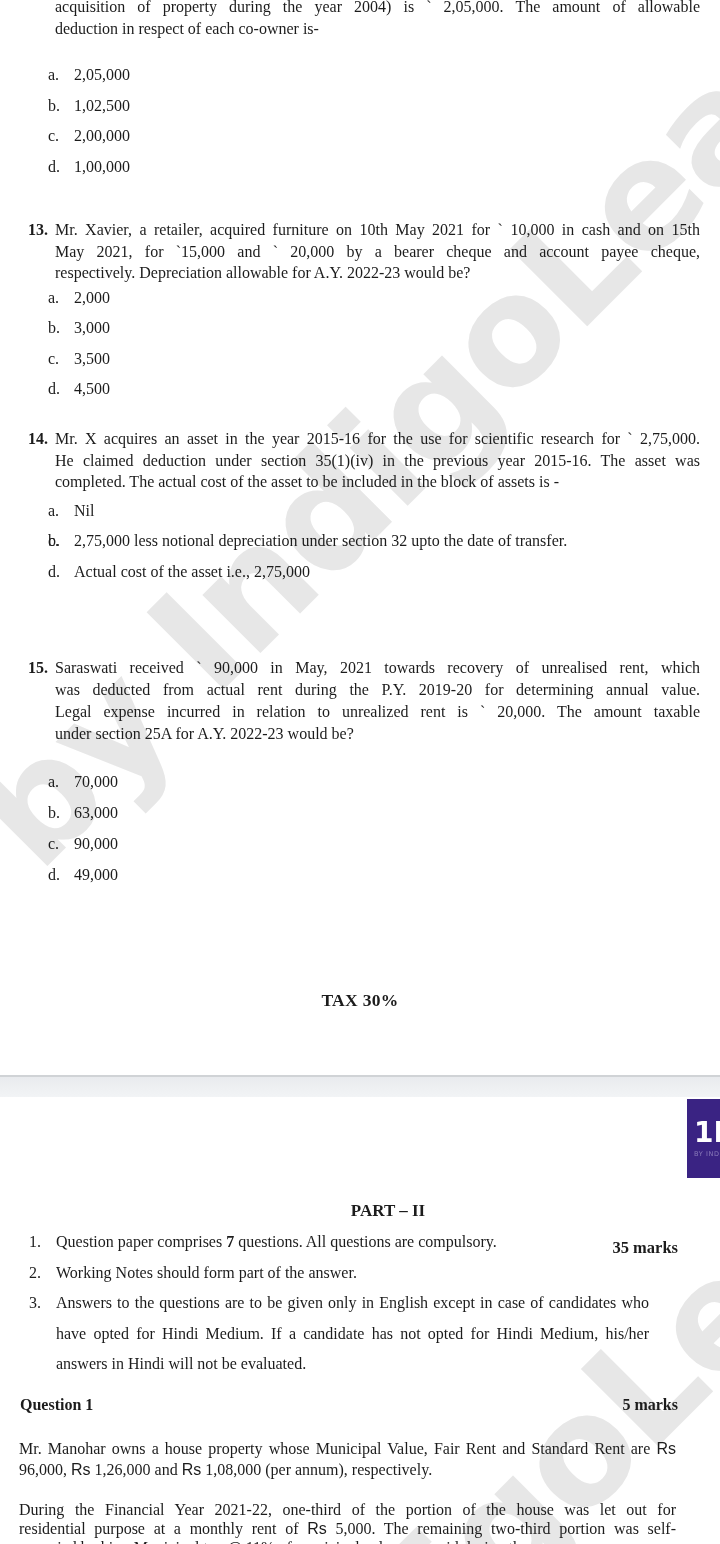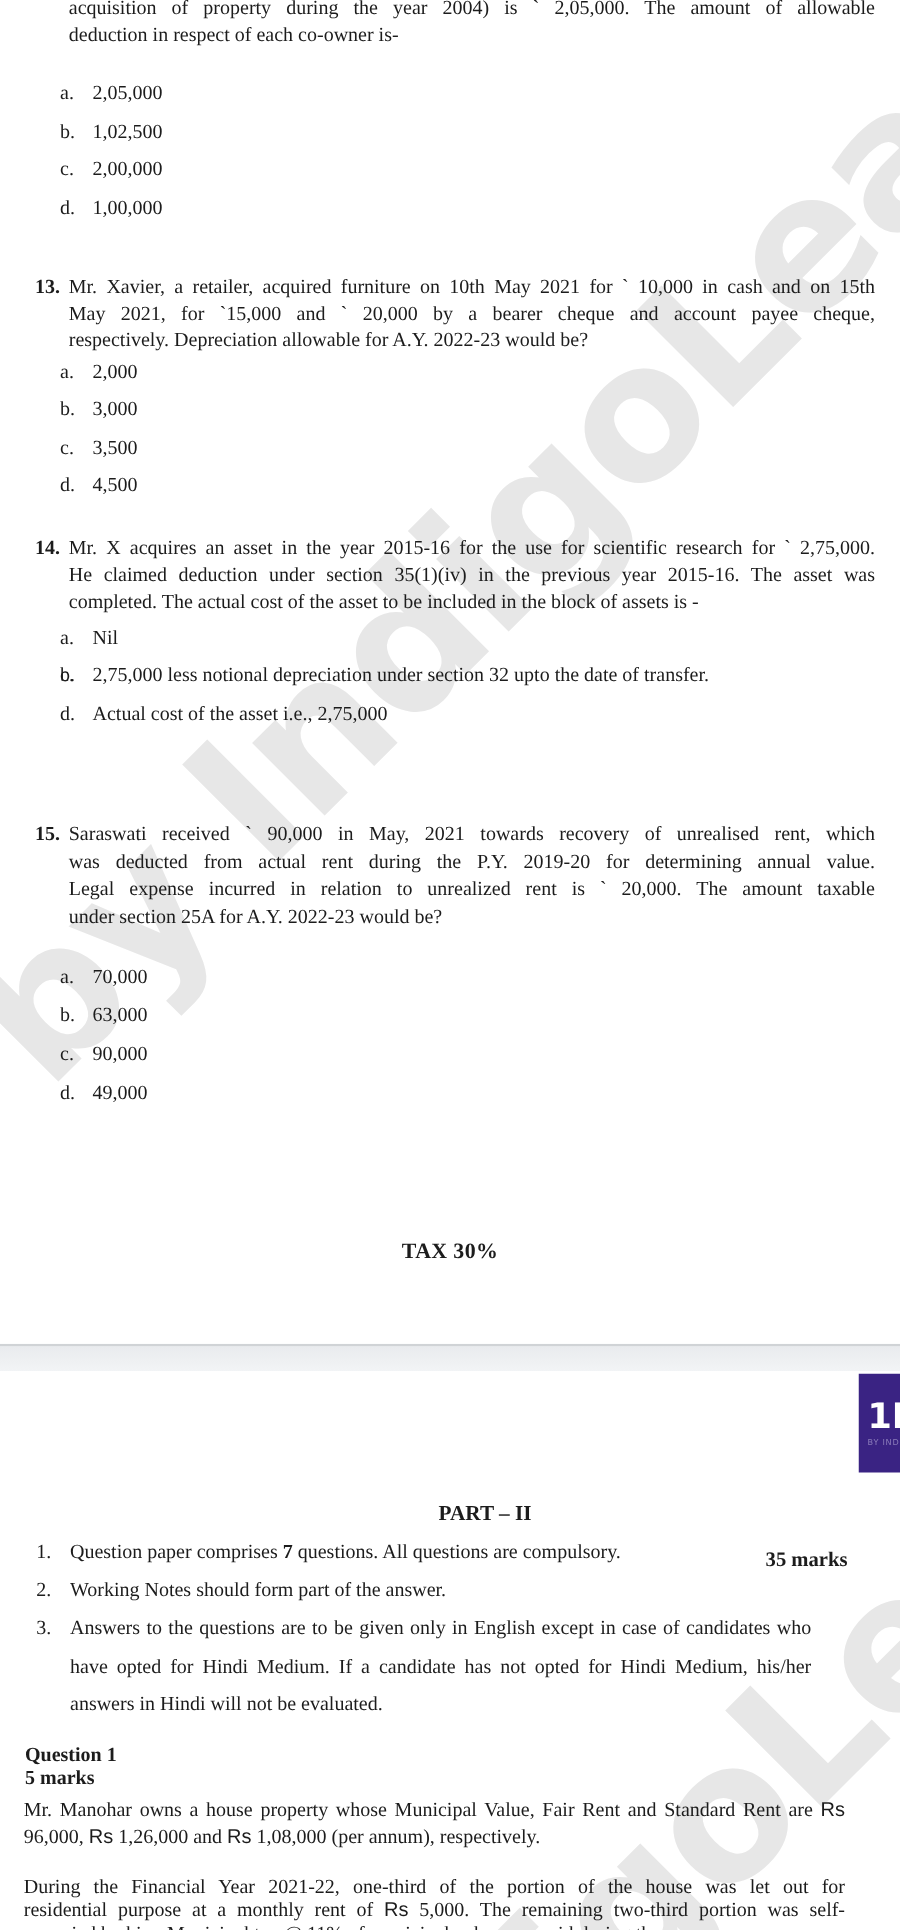--- a/index.html
+++ b/index.html
@@ -37,21 +37,21 @@
             white-space:nowrap;}
   #parthead{left:0;top:104px;width:720px;text-align:center;font-weight:bold;
             font-size:17px;padding-left:28px;}
   #partmarks{position:absolute;z-index:1;right:42px;top:104px;font-weight:bold;
              font-size:16.5px;margin-top:37px;}
   #instr{left:29px;top:130px;width:620px;font-size:16px;}
   #instr .item{position:relative;padding-left:27px;line-height:30.5px;}
   #instr .inum{position:absolute;left:0;top:0;}
   #instr .iline{line-height:30.5px;}
   #q1row{left:20px;top:299px;width:658px;display:flex;justify-content:space-between;
-         font-weight:bold;font-size:16px;flex-direction:column;}
+         font-weight:bold;font-size:16px;}
   .para{left:19px;width:657px;font-size:16px;}
   #para1{top:342px;line-height:20.5px;}
   #para2{top:403px;line-height:19px;}
   .sans{font-family:"Liberation Sans", sans-serif;}
 </style>
 </head>
 <body>
 
 <div class="page" id="page1">
   <div class="wm" id="wm1">1FIN by IndigoLearn</div>

